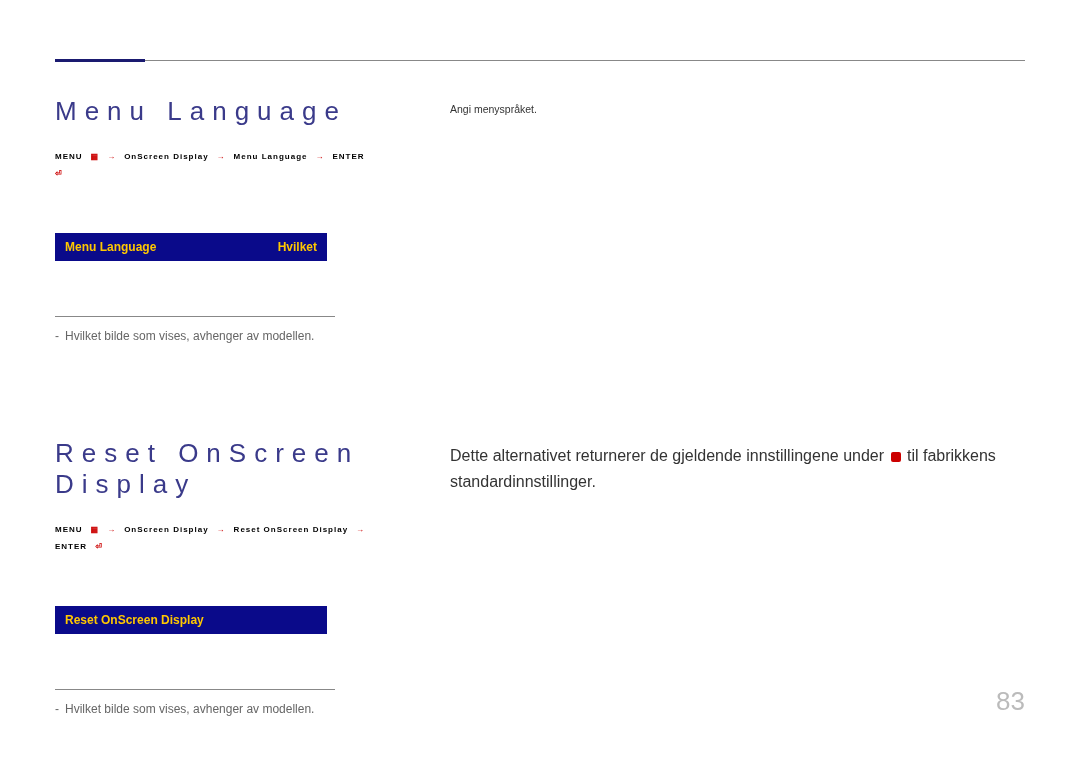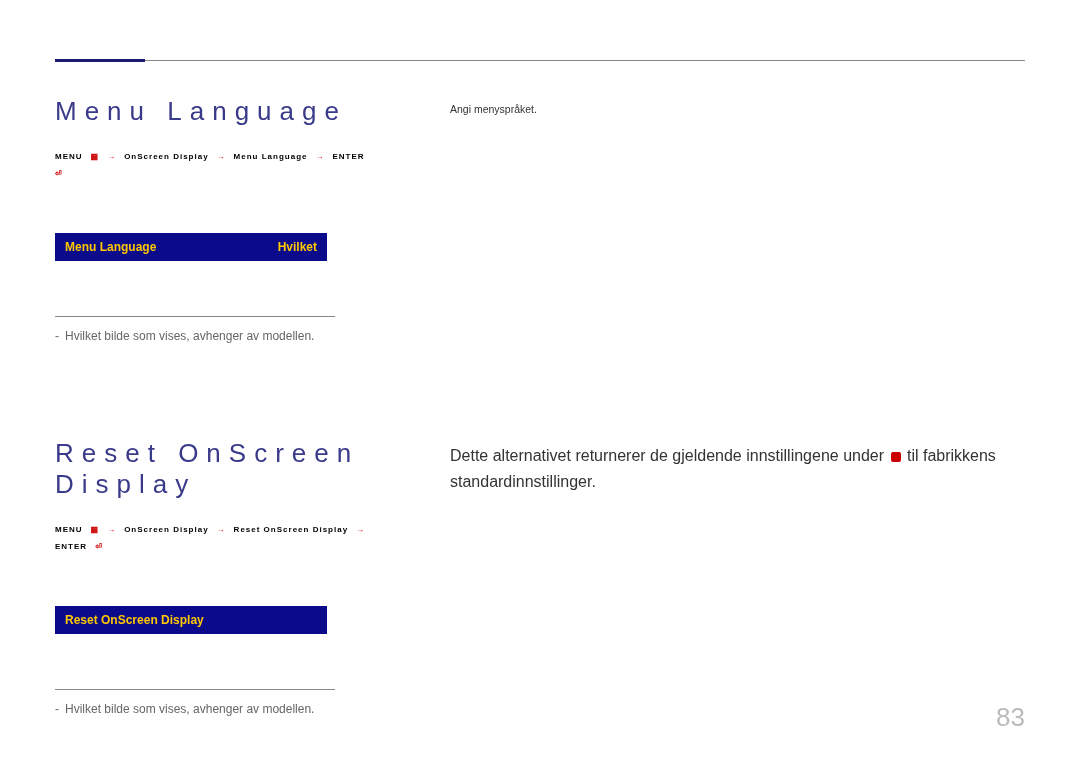--- a/index.html
+++ b/index.html
@@ -137,21 +137,21 @@
       display: inline-block;
       width: 10px;
       height: 10px;
       background: #c00;
       border-radius: 2px;
       vertical-align: middle;
       margin: 0 2px;
     }
     .page-number {
       position: absolute;
-      bottom: 30px;
+      bottom: 46px;
       right: 55px;
       font-size: 26px;
       color: #bbb;
       font-weight: 300;
     }
   </style>
 </head>
 <body>
 
 <div class="top-rule"></div>

